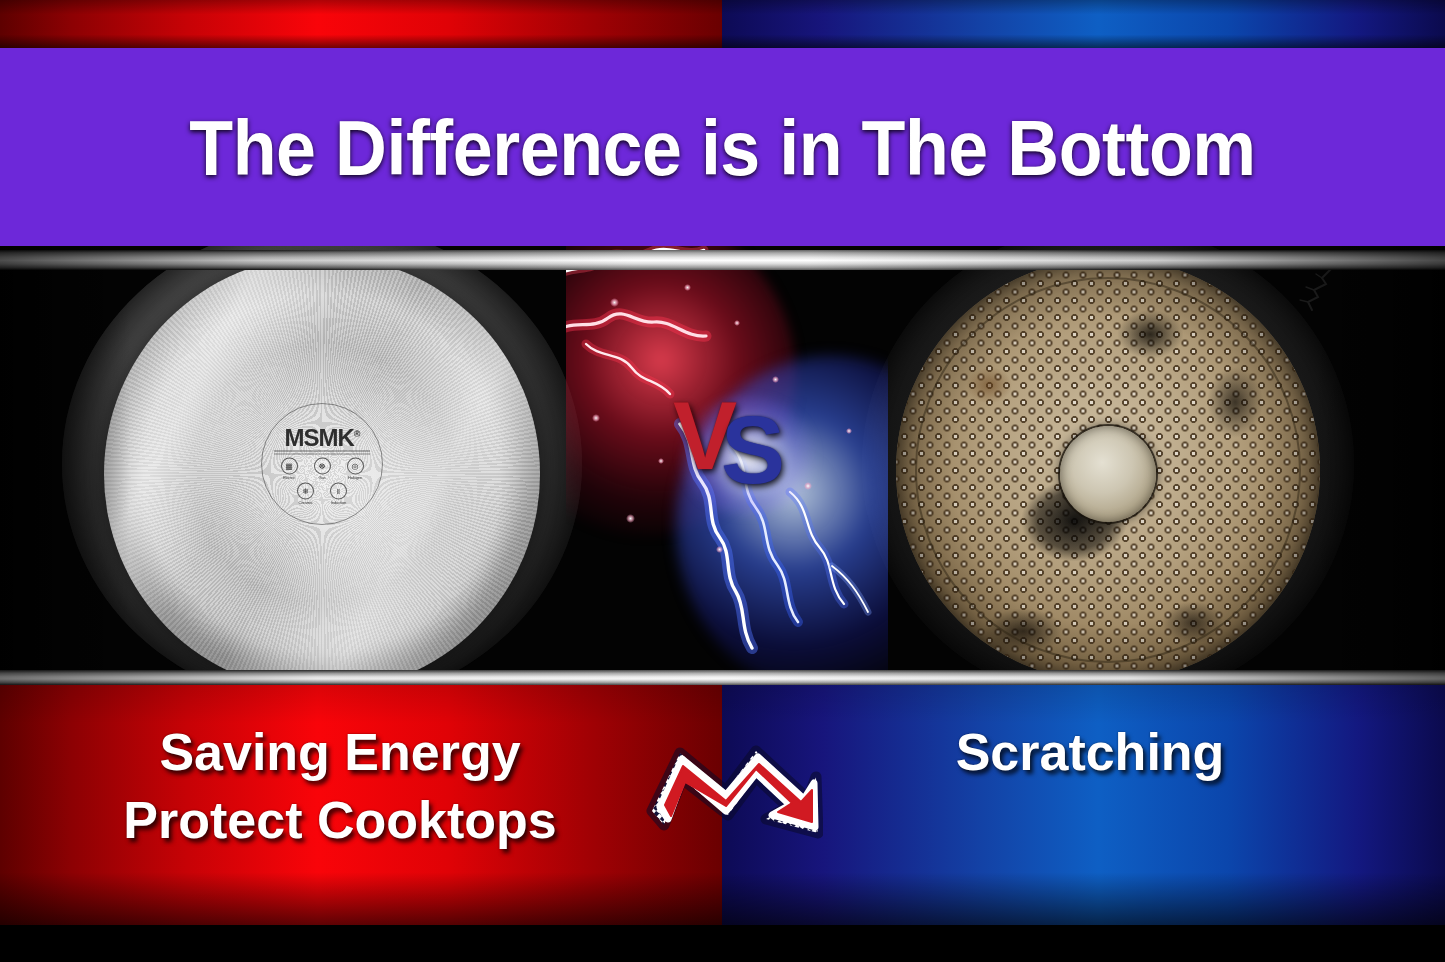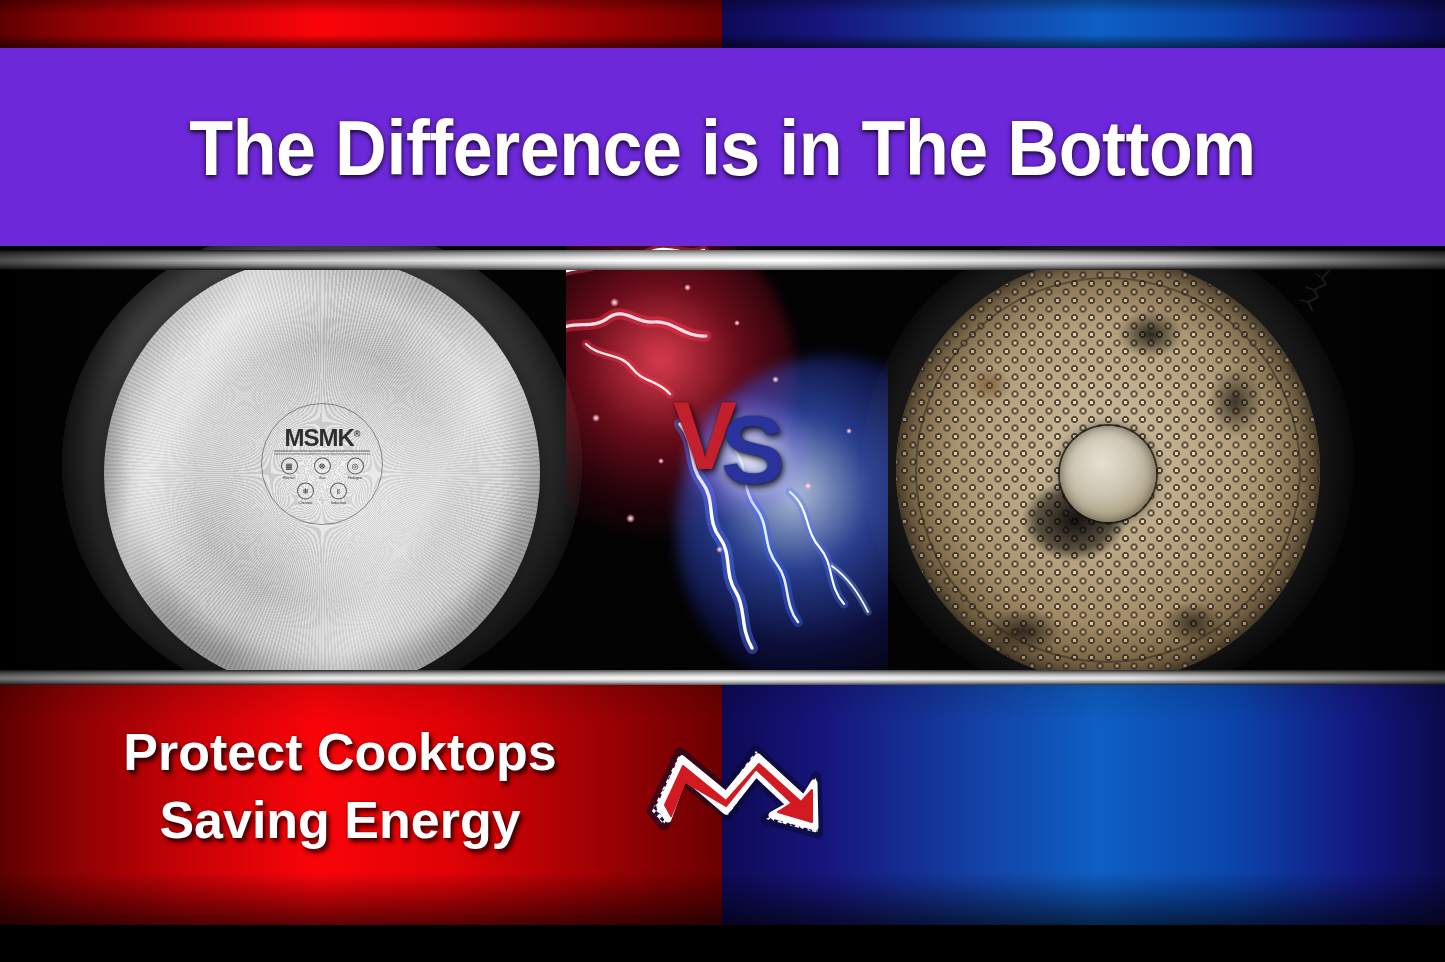--- a/index.html
+++ b/index.html
@@ -582,24 +582,25 @@
     <div id="photo-vignette"></div>
   </div>
 
   <div class="band" id="band-bottom">
     <div class="band-half band-red"></div>
     <div class="band-half band-blue"></div>
   </div>
   <div class="band-shade" id="band-bottom-shade"></div>
 
   <div class="caption" id="caption-left">
+    <div>Saving Energy</div>
     <div>Protect Cooktops</div>
-    <div>Saving Energy</div>
   </div>
   <div class="caption" id="caption-right">
+    <div>Scratching</div>
   </div>
 
   <svg id="zigzag-arrow" viewBox="0 0 185 110">
     <defs>
       <pattern id="checker" width="8" height="8" patternUnits="userSpaceOnUse" patternTransform="rotate(40)">
         <rect width="8" height="8" fill="#ffffff"></rect>
         <rect width="4" height="4" fill="#14143c"></rect>
         <rect x="4" y="4" width="4" height="4" fill="#14143c"></rect>
       </pattern>
     </defs>

